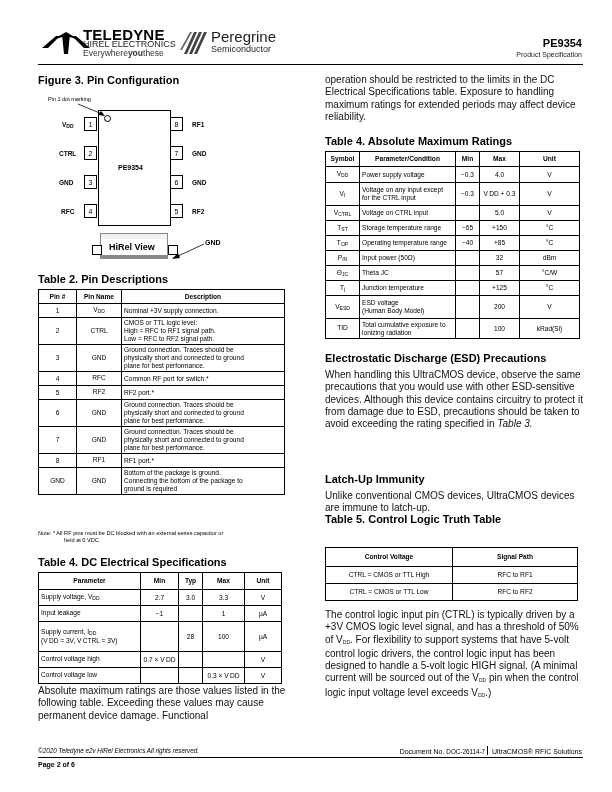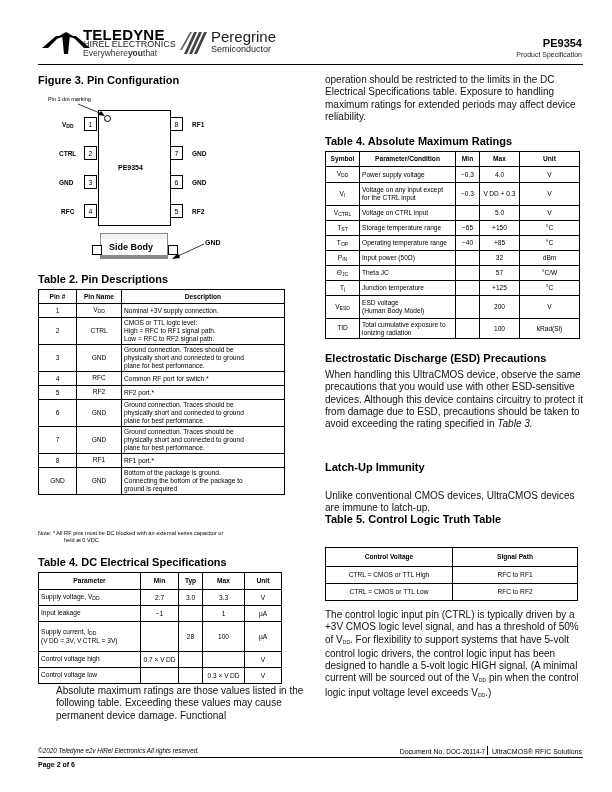--- a/index.html
+++ b/index.html
@@ -59,21 +59,21 @@
 
 <svg class="tel-logo" viewBox="0 0 48 22">
   <polygon points="0,16 14,4 18,4 6,16" fill="#000"></polygon>
   <polygon points="20,2 28,2 26,22 22,22" fill="#000"></polygon>
   <polygon points="34,4 30,4 42,16 48,16" fill="#000"></polygon>
   <polygon points="10,8 24,0 38,8 24,4" fill="#000"></polygon>
 </svg>
 <div class="tel-text">
   <div class="t1">TELEDYNE</div>
   <div class="t2">HIREL ELECTRONICS</div>
-  <div class="t3"><span>Everywhere</span><b>you</b><span>that</span></div>
+  <div class="t3"><span>Everywhere</span><b>you</b><span>these</span></div>
 </div>
 <svg class="per-logo" viewBox="0 0 28 26">
   <polygon points="4,24 14,2 17,2 7,24" fill="#444"></polygon>
   <polygon points="9,24 19,2 22,2 12,24" fill="#444"></polygon>
   <polygon points="14,24 24,2 27,2 17,24" fill="#444"></polygon>
   <polygon points="0,20 10,2 12,2 2,20" fill="#666"></polygon>
 </svg>
 <div class="per-text">
   <div class="p1">Peregrine</div>
   <div class="p2">Semiconductor</div>
@@ -106,21 +106,21 @@
 <div class="pin-label" style="left:59px; top:179px;">GND</div>
 <div class="pin-label" style="left:61px; top:208px;">RFC</div>
 <div class="pin-label" style="left:192px; top:121px;">RF1</div>
 <div class="pin-label" style="left:192px; top:150px;">GND</div>
 <div class="pin-label" style="left:192px; top:179px;">GND</div>
 <div class="pin-label" style="left:192px; top:208px;">RF2</div>
 
 <div class="side-top"></div>
 <div class="side-body"></div>
 <div class="side-bot"></div>
-<div class="side-label">Side Body</div>
+<div class="side-label">HiRel View</div>
 <div class="side-pad" style="left:92px; top:245px;"></div>
 <div class="side-pad" style="left:168px; top:245px;"></div>
 <div class="gnd-label">GND</div>
 <svg class="abs" style="left:170px; top:243px;" width="36" height="20">
   <line x1="34" y1="1" x2="6" y2="14" stroke="#000" stroke-width="0.8"></line>
   <polygon points="2,16 8,10 10,15" fill="#000"></polygon>
 </svg>
 
 <h2 style="left:38px; top:273px;">Table 2. Pin Descriptions</h2>
 <table style="left:38px; top:289px; width:247px;">
@@ -267,21 +267,21 @@
       <tr style="height: 16px;">
         <td><span>Control voltage low</span><sub></sub><div></div></td>
       <td class="c"></td>
       <td class="c"></td>
       <td class="c">0.3 × V DD</td>
       <td class="c">V</td>
       </tr>
     </tbody>
 </table>
 
-<div class="para" style="left:38px; top:685px; width:250px;margin-left:18px;">Absolute maximum ratings are those values listed in the following table. Exceeding these values may cause permanent device damage. Functional</div>
+<div class="para" style="left:38px; top:685px; width:250px;">Absolute maximum ratings are those values listed in the following table. Exceeding these values may cause permanent device damage. Functional</div>
 
 <div class="para" style="left:325px; top:74px; width:262px;">operation should be restricted to the limits in the DC Electrical Specifications table. Exposure to handling maximum ratings for extended periods may affect device reliability.</div>
 
 <h2 style="left:325px; top:135px;">Table 4. Absolute Maximum Ratings</h2>
 <table style="left:325px; top:151px; width:255px;">
   <colgroup>
       <col style="width:34px">
       <col style="width:96px">
       <col style="width:24px">
       <col style="width:40px">
@@ -389,21 +389,21 @@
       <td class="c"></td>
       <td class="c">100</td>
       <td class="c">kRad(Si)</td>
       </tr>
     </tbody>
 </table>
 
 <h3 style="left:325px; top:352px;">Electrostatic Discharge (ESD) Precautions</h3>
 <div class="para" style="left:325px; top:369px; width:262px;"><span>When handling this UltraCMOS device, observe the same precautions that you would use with other ESD-sensitive devices. Although this device contains circuitry to protect it from damage due to ESD, precautions should be taken to avoid exceeding the rating specified in</span> <i>Table 3.</i></div>
 
-<h3 style="left:325px; top:461px;text-align:right;">Latch-Up Immunity</h3>
+<h3 style="left:325px; top:473px;text-align:right;">Latch-Up Immunity</h3>
 <div class="para" style="left:325px; top:490px; width:262px;">Unlike conventional CMOS devices, UltraCMOS devices are immune to latch-up.</div>
 
 <h2 style="left:325px; top:513px;">Table 5. Control Logic Truth Table</h2>
 <table style="left:325px; top:547px; width:253px;">
   <colgroup>
       <col style="width:127px">
       <col>
     </colgroup>
   <thead>
       <tr style="height:19px">

